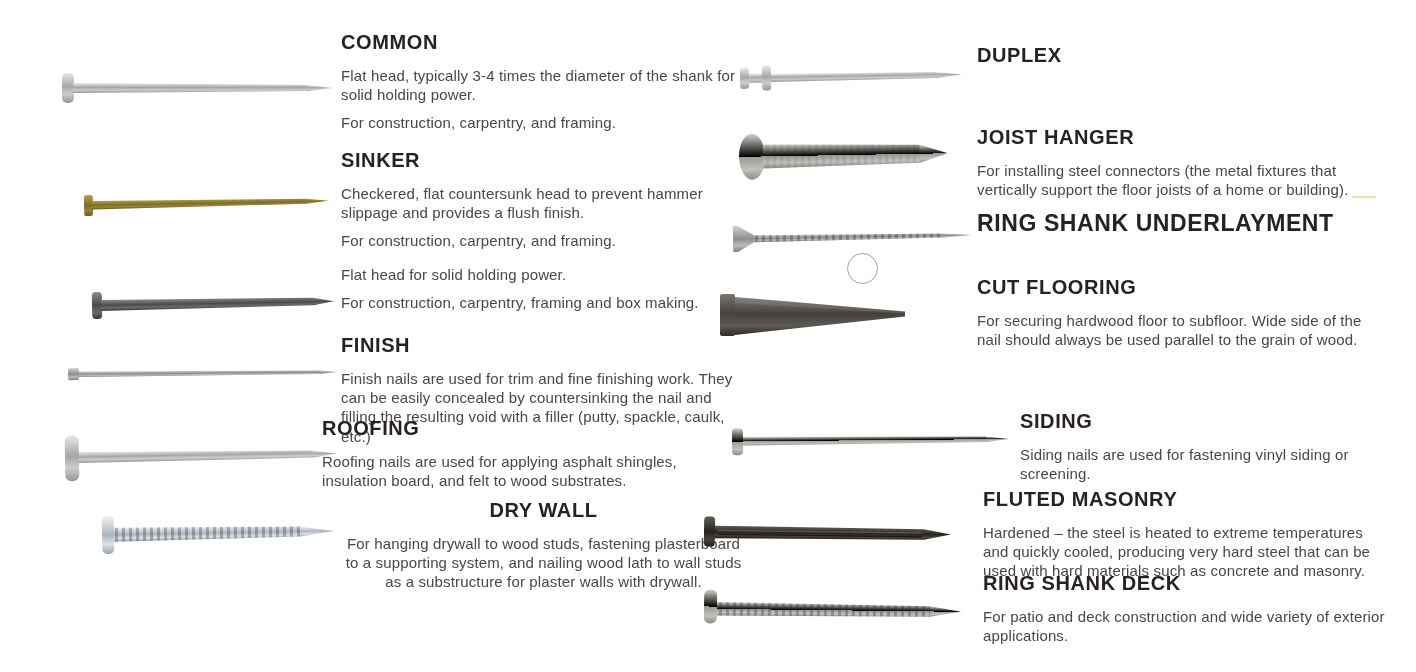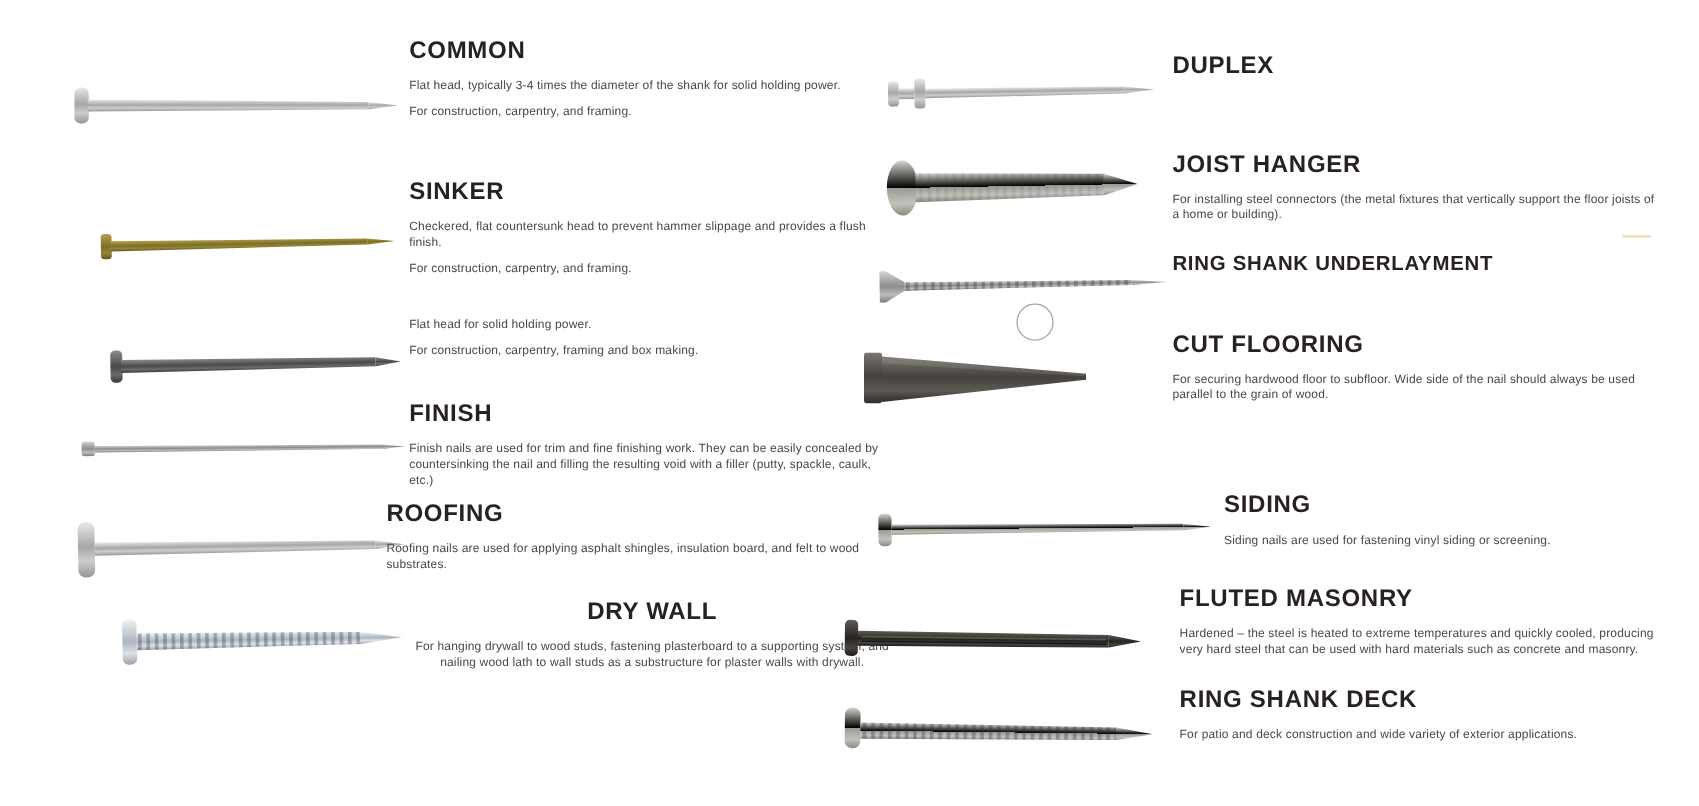--- a/index.html
+++ b/index.html
@@ -7,21 +7,21 @@
     width:1416px;height:672px;position:relative;overflow:hidden;
     background:#ffffff;
     font-family:"Liberation Sans", sans-serif;
   }
   .section{position:absolute;}
   .section h2{
     margin:0;font-size:20px;font-weight:bold;color:#272220;
     letter-spacing:0.6px;line-height:1.05;
   }
   .section p{
-    margin:9px 0 0;font-size:10px;color:#474747;
+    margin:9px 0 0;font-size:15px;color:#474747;
     line-height:1.28;letter-spacing:0.15px;
   }
   .section h2 + p{margin-top:13px;}
   .nail{position:absolute;line-height:0;}
 </style>
 </head>
 <body>
 
 <svg width="0" height="0" style="position:absolute" aria-hidden="true">
   <defs>
@@ -183,21 +183,21 @@
 
 <div class="nail" style="left:727px;top:221px;transform:rotate(-1deg);">
   <svg width="250" height="32" viewBox="0 0 250 32">
     <path d="M6,3 L11,3 L27,12.5 L27,19.5 L11,29 L6,29 Z" fill="url(#g-steel)"></path>
     <polygon points="27,12.5 216,14 216,18 27,19.5" fill="url(#g-steel)"></polygon>
     <polygon points="27,12.5 216,14 216,18 27,19.5" fill="url(#p-rings)"></polygon>
     <polygon points="216,14 245,16 216,18" fill="url(#g-steel)"></polygon>
   </svg>
 </div>
 <div class="section" style="left:977px;top:211px;width:405px;">
-  <h2 style="font-size:17px;">RING SHANK UNDERLAYMENT</h2>
+  <h2 style="font-size:23px;">RING SHANK UNDERLAYMENT</h2>
 </div>
 
 <div style="position:absolute;left:847px;top:253px;width:29px;height:29px;border:1.5px solid #a2a2a2;border-radius:50%;"></div>
 <div style="position:absolute;left:1352px;top:196px;width:24px;height:2px;background:#e8e1ab;"></div>
 
 <div class="nail" style="left:716px;top:290px;">
   <svg width="192" height="50" viewBox="0 0 192 50">
     <rect x="4" y="4" width="15" height="42" rx="2" fill="url(#g-cut)"></rect>
     <polygon points="19,7 189,21.5 189,26.5 19,45" fill="url(#g-cut)"></polygon>
     <polygon points="19,7 189,21.5 189,23.5 19,13" fill="rgba(255,255,255,0.10)"></polygon>

